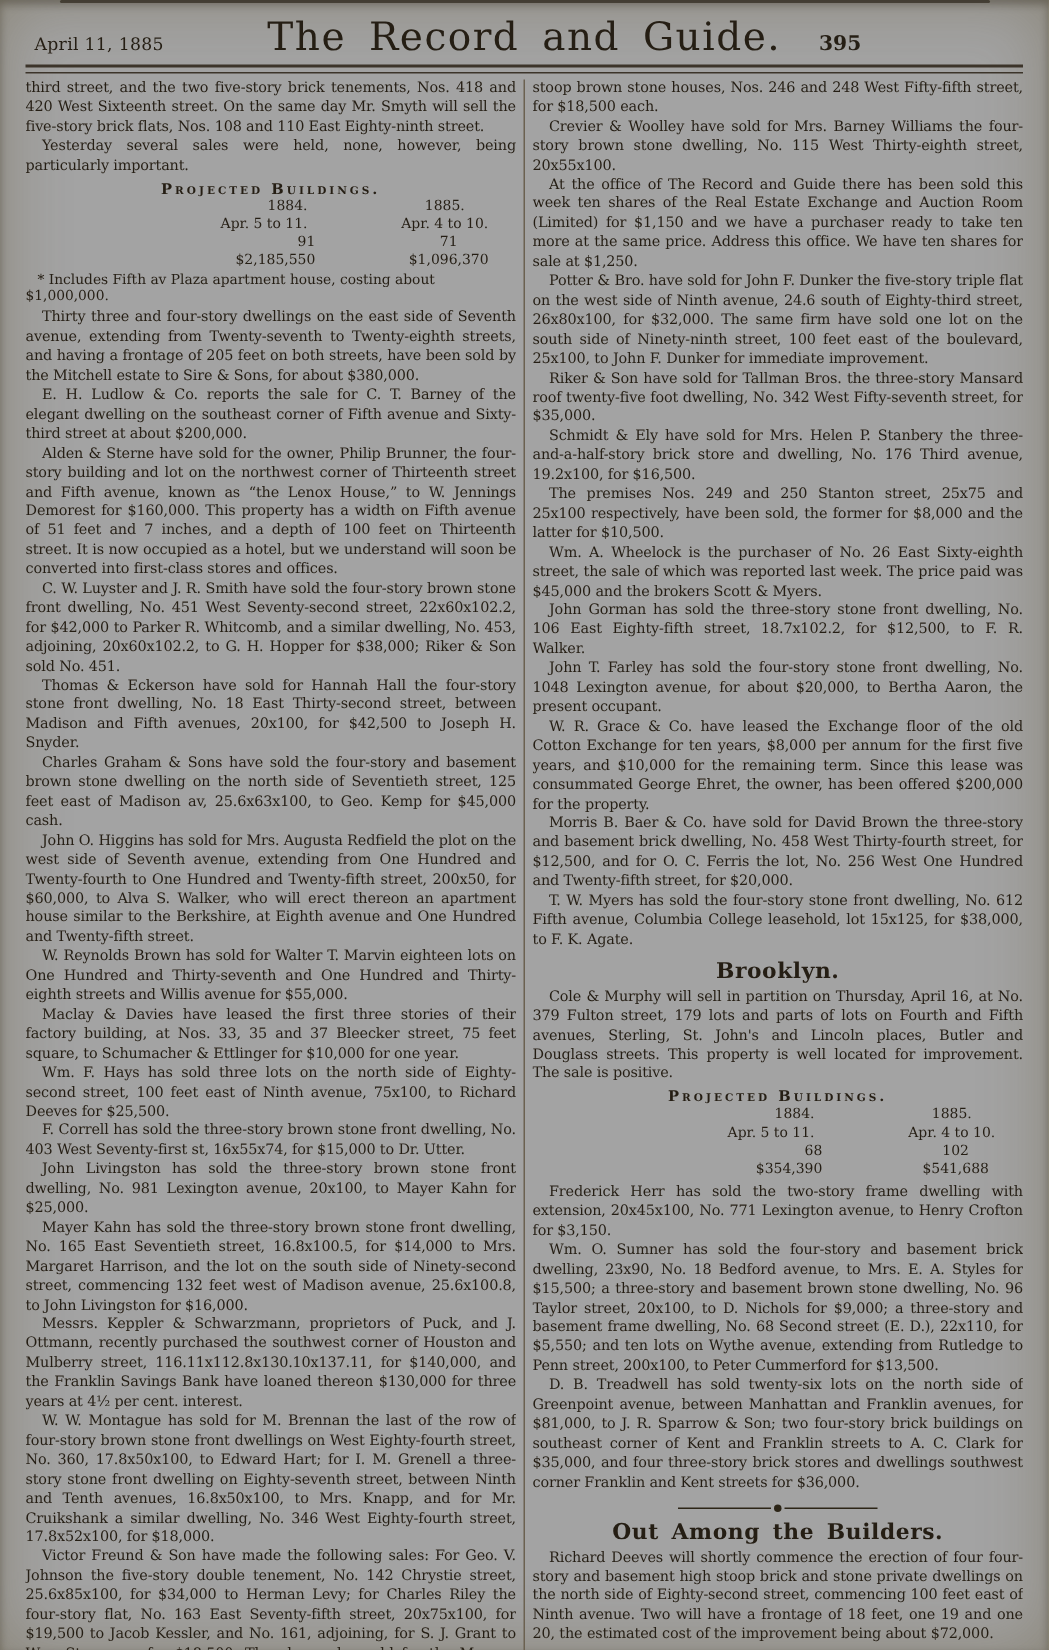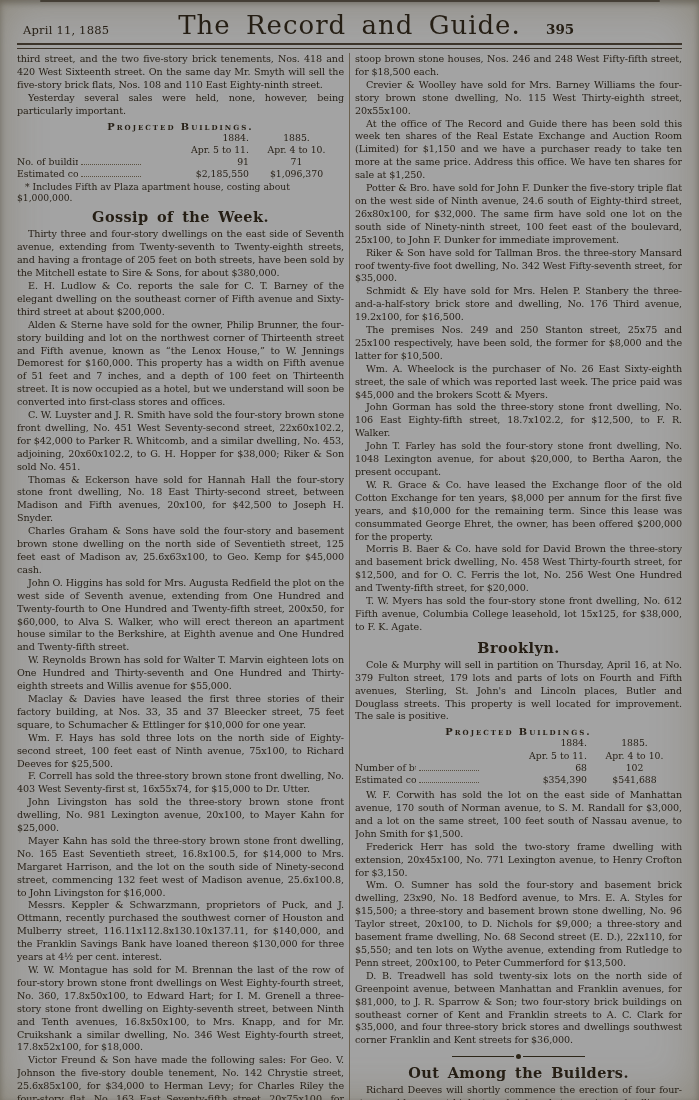--- a/index.html
+++ b/index.html
@@ -53,21 +53,21 @@
     margin:5px 0 3px 0;
     text-align:center;
     font-size:14.5px;
     font-weight:bold;
     letter-spacing:.4px;
     word-spacing:3px;
   }
   
   .pb{margin:3px 0 3px 0;font-size:9.3px;}
   .pb .pb-title{text-align:center;font-variant:small-caps;font-weight:bold;letter-spacing:2px;font-size:9.8px;}
-  .pb .pb-row{display:flex;line-height:12.2px;}
+  .pb .pb-row{display:flex;line-height:12.2px;gap:44px;}
   .pb .lbl{flex:1;white-space:nowrap;overflow:hidden;}
   .pb .leader{flex:1;border-bottom:1px dotted #5a5140;margin:0 3px 3px 3px;}
   .pb .ca{width:105px;text-align:right;}
   .pb .cb{width:95px;text-align:center;}
   .pb .hdr{font-size:9.3px;}
   .pb .foot{font-size:9.2px;margin-top:1px;text-indent:8px;}
   
   .divider{display:flex;align-items:center;justify-content:center;margin:7px auto 4px auto;}
   .divider .line{width:62px;height:1px;background:#2c2517;}
   .divider .dot{width:5px;height:5px;border-radius:50%;background:#2c2517;margin:0 2px;}
@@ -111,21 +111,20 @@
         </div>
         <div class="pb-row">
           <span class="lbl">Estimated cost</span>
           <span class="leader"></span>
           <span class="ca">$2,185,550</span>
           <span class="cb">$1,096,370</span>
         </div>
         <div class="foot">* Includes Fifth av Plaza apartment house, costing about $1,000,000.</div>
       </div>
 
-      <h2 class="section">Gossip of the Week.</h2>
 
       <div>
           <p>Thirty three and four-story dwellings on the east side of Seventh avenue, extending from Twenty-seventh to Twenty-eighth streets, and having a frontage of 205 feet on both streets, have been sold by the Mitchell estate to Sire &amp; Sons, for about $380,000.</p>
           <p>E. H. Ludlow &amp; Co. reports the sale for C. T. Barney of the elegant dwelling on the southeast corner of Fifth avenue and Sixty-third street at about $200,000.</p>
           <p>Alden &amp; Sterne have sold for the owner, Philip Brunner, the four-story building and lot on the northwest corner of Thirteenth street and Fifth avenue, known as “the Lenox House,” to W. Jennings Demorest for $160,000. This property has a width on Fifth avenue of 51 feet and 7 inches, and a depth of 100 feet on Thirteenth street.  It is now occupied as a hotel, but we understand will soon be converted into first-class stores and offices.</p>
           <p>C. W. Luyster and J. R. Smith have sold the four-story brown stone front dwelling, No. 451 West Seventy-second street, 22x60x102.2, for $42,000 to Parker R. Whitcomb, and a similar dwelling, No. 453, adjoining, 20x60x102.2, to G. H. Hopper for $38,000; Riker &amp; Son sold No. 451.</p>
           <p>Thomas &amp; Eckerson have sold for Hannah Hall the four-story stone front dwelling, No. 18 East Thirty-second street, between Madison and Fifth avenues, 20x100, for $42,500 to Joseph H. Snyder.</p>
           <p>Charles Graham &amp; Sons have sold the four-story and basement brown stone dwelling on the north side of Seventieth street, 125 feet east of Madison av, 25.6x63x100, to Geo. Kemp for $45,000 cash.</p>
           <p>John O. Higgins has sold for Mrs. Augusta Redfield the plot on the west side of Seventh avenue, extending from One Hundred and Twenty-fourth to One Hundred and Twenty-fifth street, 200x50, for $60,000, to Alva S. Walker, who will erect thereon an apartment house similar to the Berkshire, at Eighth avenue and One Hundred and Twenty-fifth street.</p>
           <p>W. Reynolds Brown has sold for Walter T. Marvin eighteen lots on One Hundred and Thirty-seventh and One Hundred and Thirty-eighth streets and Willis avenue for $55,000.</p>
@@ -183,21 +182,20 @@
         </div>
         <div class="pb-row">
           <span class="lbl">Estimated cost</span>
           <span class="leader"></span>
           <span class="ca">$354,390</span>
           <span class="cb">$541,688</span>
         </div>
       </div>
 
       <div>
-          <p>W. F. Corwith has sold the lot on the east side of Manhattan avenue, 170 south of Norman avenue, to S. M. Randall for $3,000, and a lot on the same street, 100 feet south of Nassau avenue, to John Smith for $1,500.</p>
           <p>Frederick Herr has sold the two-story frame dwelling with extension, 20x45x100, No. 771 Lexington avenue, to Henry Crofton for $3,150.</p>
           <p>Wm. O. Sumner has sold the four-story and basement brick dwelling, 23x90, No. 18 Bedford avenue, to Mrs. E. A. Styles for $15,500; a three-story and basement brown stone dwelling, No. 96 Taylor street, 20x100, to D. Nichols for $9,000; a three-story and basement frame dwelling, No. 68 Second street (E. D.), 22x110, for $5,550; and ten lots on Wythe avenue, extending from Rutledge to Penn street, 200x100, to Peter Cummerford for $13,500.</p>
           <p>D. B. Treadwell has sold twenty-six lots on the north side of Greenpoint avenue, between Manhattan and Franklin avenues, for $81,000, to J. R. Sparrow &amp; Son; two four-story brick buildings on southeast corner of Kent and Franklin streets to A. C. Clark for $35,000, and four three-story brick stores and dwellings southwest corner Franklin and Kent streets for $36,000.</p>
         </div>
 
       <div class="divider">
         <span class="line"></span>
         <span class="dot"></span>
         <span class="line"></span>
       </div>

